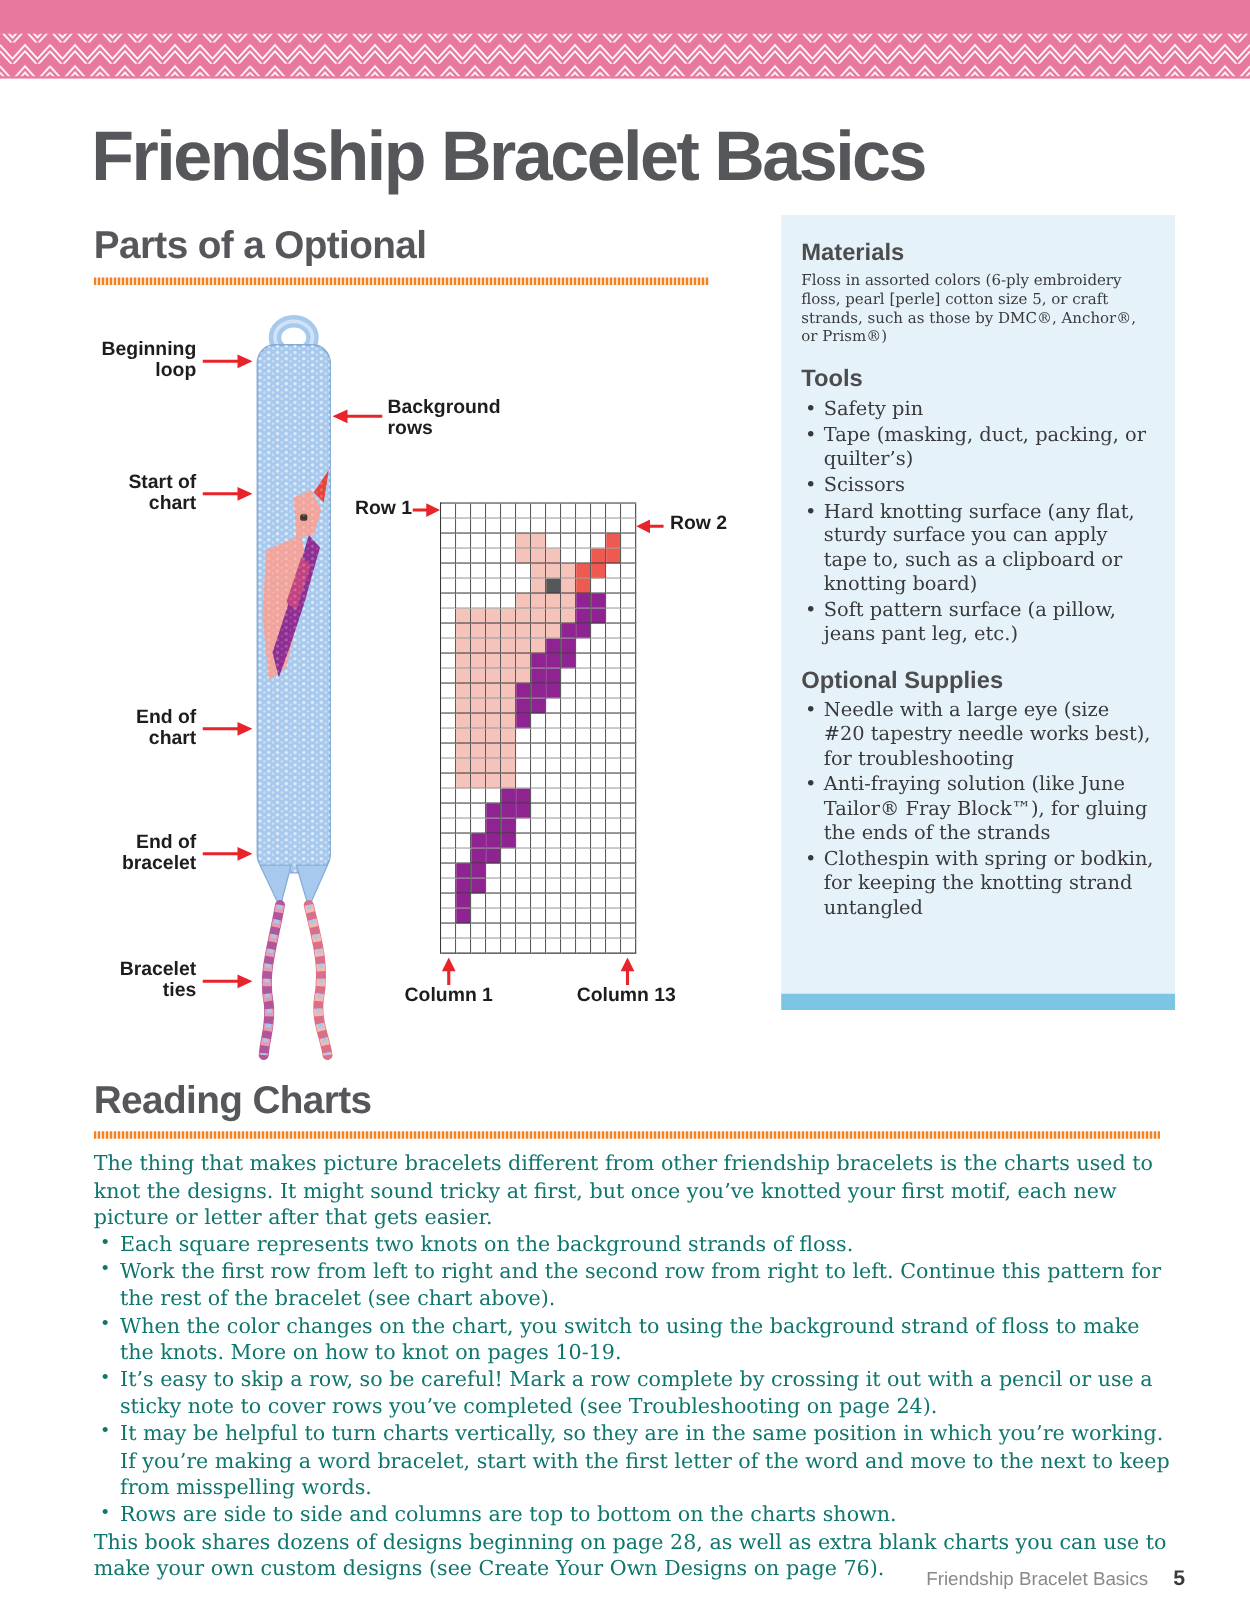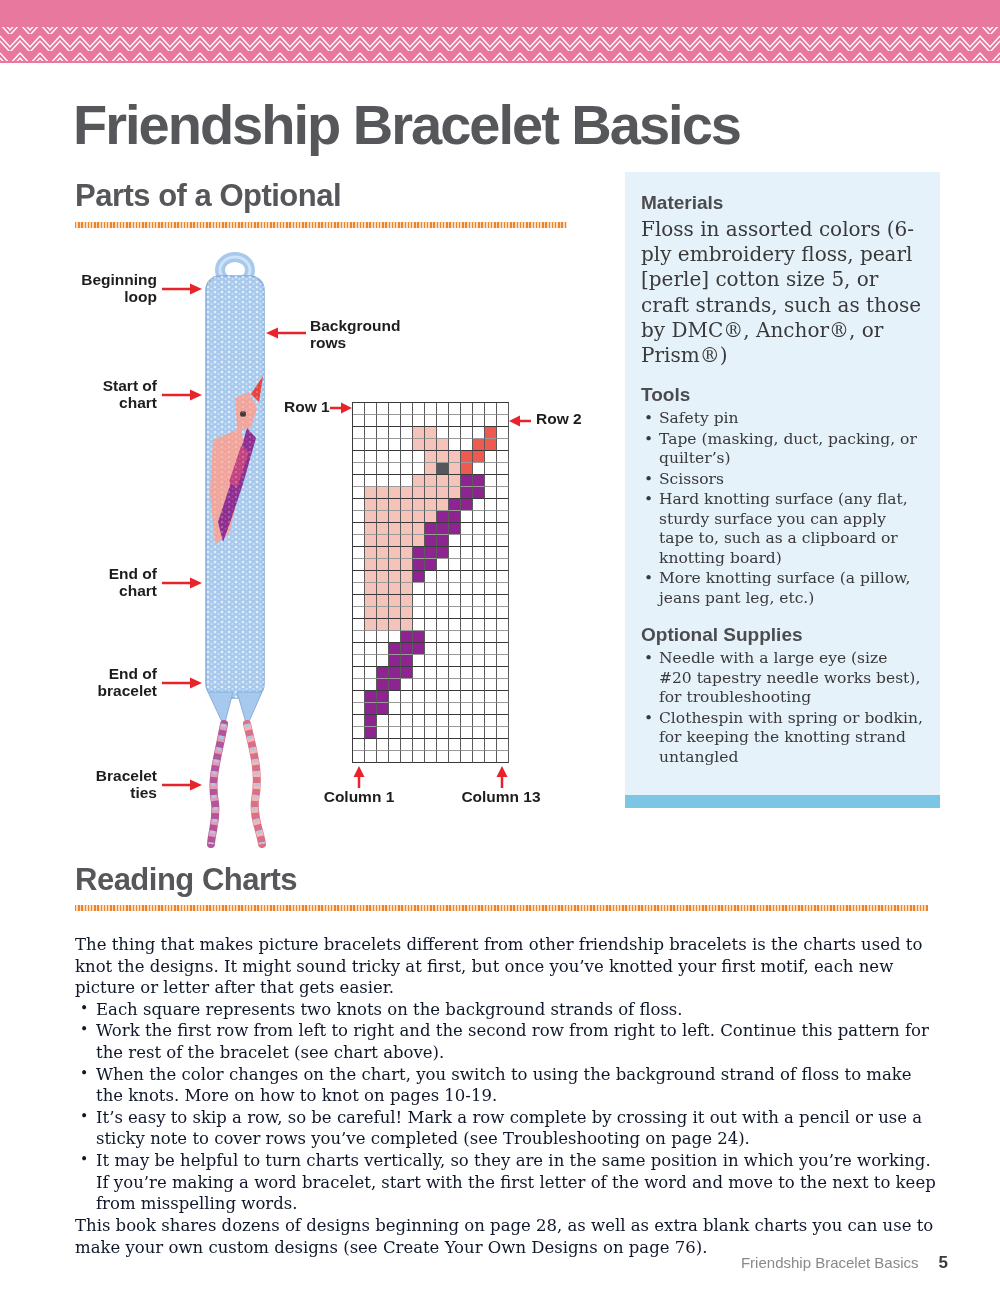--- a/index.html
+++ b/index.html
@@ -29,30 +29,30 @@
   .gcell{box-sizing:border-box;border-right:1px solid #5a5a5a;border-bottom:1px solid #9a9a9a;}
   .gcell.thick{border-bottom:1.6px solid #3a3a3a;}
 
   
   .sidebar{left:625px;top:172px;width:315px;height:636px;background:#e6f2fa;}
   .sidebar-head{height:40px;background:#7cc5e5;display:flex;align-items:center;justify-content:center;}
   .sidebar-head span{font-family:"DejaVu Serif",serif;font-weight:700;font-size:23px;color:#24404f;
                      letter-spacing:0.5px;}
   .sidebar-body{padding:10px 16px 0 16px;}
   .s-h3{font-size:19px;font-weight:700;color:#4c4c4e;margin:10px 0 3px 0;}
-  .s-text{font-family:"DejaVu Serif",serif;font-size:20px;color:#39393b;line-height:1.26;}
+  .s-text{font-family:"DejaVu Serif",serif;font-size:12px;color:#39393b;line-height:1.26;}
   ul.blist{list-style:none;margin:2px 0 0 0;padding:0;}
   ul.blist li{font-family:"DejaVu Serif",serif;font-size:15.5px;color:#39393b;line-height:1.26;
               position:relative;padding-left:18px;margin-bottom:1px;}
   ul.blist li::before{content:"\2022";position:absolute;left:3px;top:0;color:#39393b;}
   .sidebar-foot{position:absolute;bottom:0;left:0;width:100%;height:13px;background:#7cc5e5;}
 
   
   .read-body{left:75px;top:920px;width:862px;font-family:"DejaVu Serif",serif;
-             font-size:16.5px;color:#0f172a;line-height:1.31;margin-top:14px;}
+             font-size:16.5px;color:#0f766e;line-height:1.31;}
   .read-body p{margin:0;}
   ul.rlist{list-style:none;margin:0;padding:0;}
   ul.rlist li{position:relative;padding-left:21px;line-height:1.31;}
   ul.rlist li::before{content:"\2022";position:absolute;left:5px;top:0;font-size:14px;}
 
   
   .footer{right:52px;top:1253px;display:flex;align-items:baseline;gap:20px;}
   .footer .ft{font-size:15px;color:#88898c;}
   .footer .pn{font-size:17px;font-weight:700;color:#3a3a3c;}
 
@@ -596,42 +596,44 @@
 <div class="abs sidebar">
   <div class="sidebar-body">
     <div class="s-h3">Materials</div>
     <div class="s-text">Floss in assorted colors (6-ply embroidery floss, pearl [perle] cotton size 5, or craft strands, such as those by DMC®, Anchor®, or Prism®)</div>
     <div class="s-h3" style="margin-top:16px;">Tools</div>
     <ul class="blist">
         <li>Safety pin</li>
         <li>Tape (masking, duct, packing, or quilter’s)</li>
         <li>Scissors</li>
         <li>Hard knotting surface (any flat, sturdy surface you can apply tape to, such as a clipboard or knotting board)</li>
-        <li>More knotting surface (a pillow, jeans pant leg, etc.)</li>
+        <li>Soft pattern surface (a pillow, jeans pant leg, etc.)</li>
       </ul>
     <div class="s-h3" style="margin-top:16px;">Optional Supplies</div>
     <ul class="blist">
         <li>Needle with a large eye (size #20 tapestry needle works best), for troubleshooting</li>
+        <li>Anti-fraying solution (like June Tailor® Fray Block™), for gluing the ends of the strands</li>
         <li>Clothespin with spring or bodkin, for keeping the knotting strand untangled</li>
       </ul>
   </div>
   <div class="sidebar-foot"></div>
 </div>
 
 <div class="abs h2" style="left:75px;top:862px;">Reading Charts</div>
 <div class="abs rule-orange" style="left:75px;top:905px;width:853px;"></div>
 
 <div class="abs read-body">
   <p>The thing that makes picture bracelets different from other friendship bracelets is the charts used to knot the designs. It might sound tricky at first, but once you’ve knotted your first motif, each new picture or letter after that gets easier.</p>
   <ul class="rlist">
       <li>Each square represents two knots on the background strands of floss.</li>
       <li>Work the first row from left to right and the second row from right to left. Continue this pattern for the rest of the bracelet (see chart above).</li>
       <li>When the color changes on the chart, you switch to using the background strand of floss to make the knots. More on how to knot on pages 10-19.</li>
       <li>It’s easy to skip a row, so be careful! Mark a row complete by crossing it out with a pencil or use a sticky note to cover rows you’ve completed (see Troubleshooting on page 24).</li>
       <li>It may be helpful to turn charts vertically, so they are in the same position in which you’re working. If you’re making a word bracelet, start with the first letter of the word and move to the next to keep from misspelling words.</li>
+      <li>Rows are side to side and columns are top to bottom on the charts shown.</li>
     </ul>
   <p>This book shares dozens of designs beginning on page 28, as well as extra blank charts you can use to make your own custom designs (see Create Your Own Designs on page 76).</p>
 </div>
 
 <div class="abs footer">
   <span class="ft">Friendship Bracelet Basics</span>
   <span class="pn">5</span>
 </div>
 
 </body></html>

